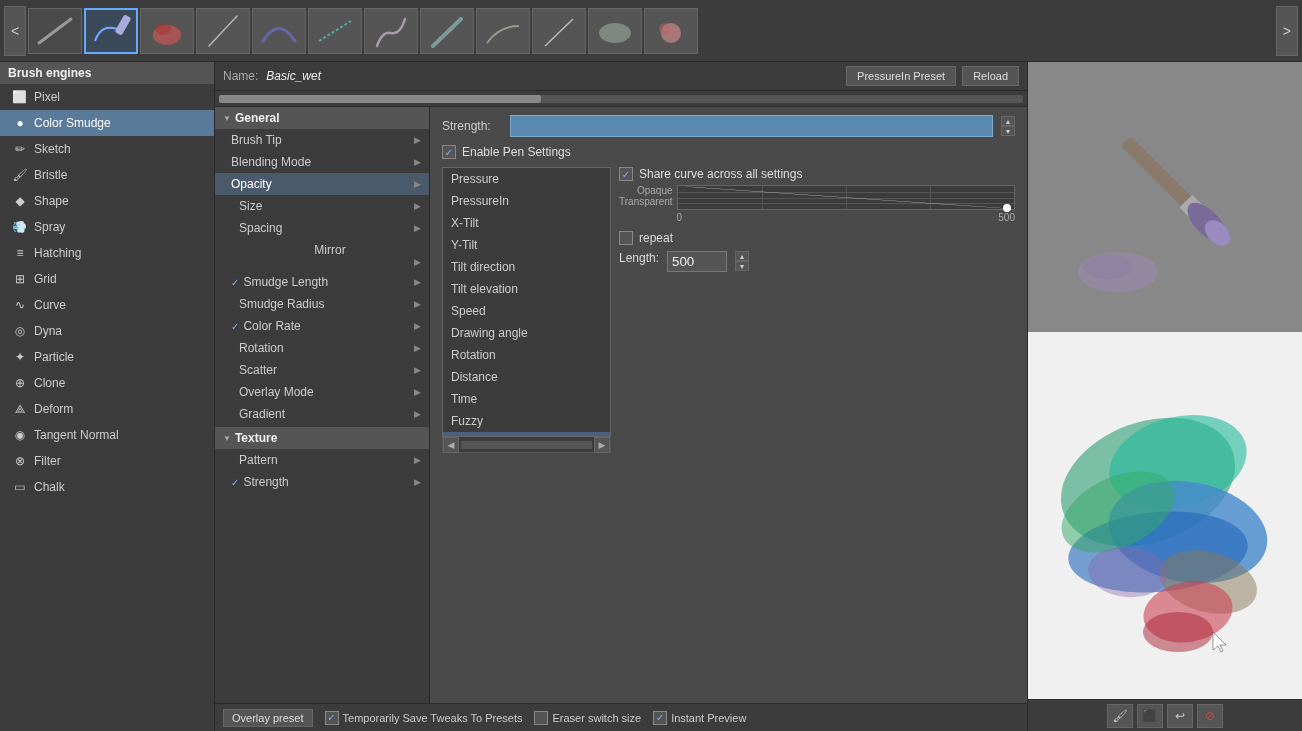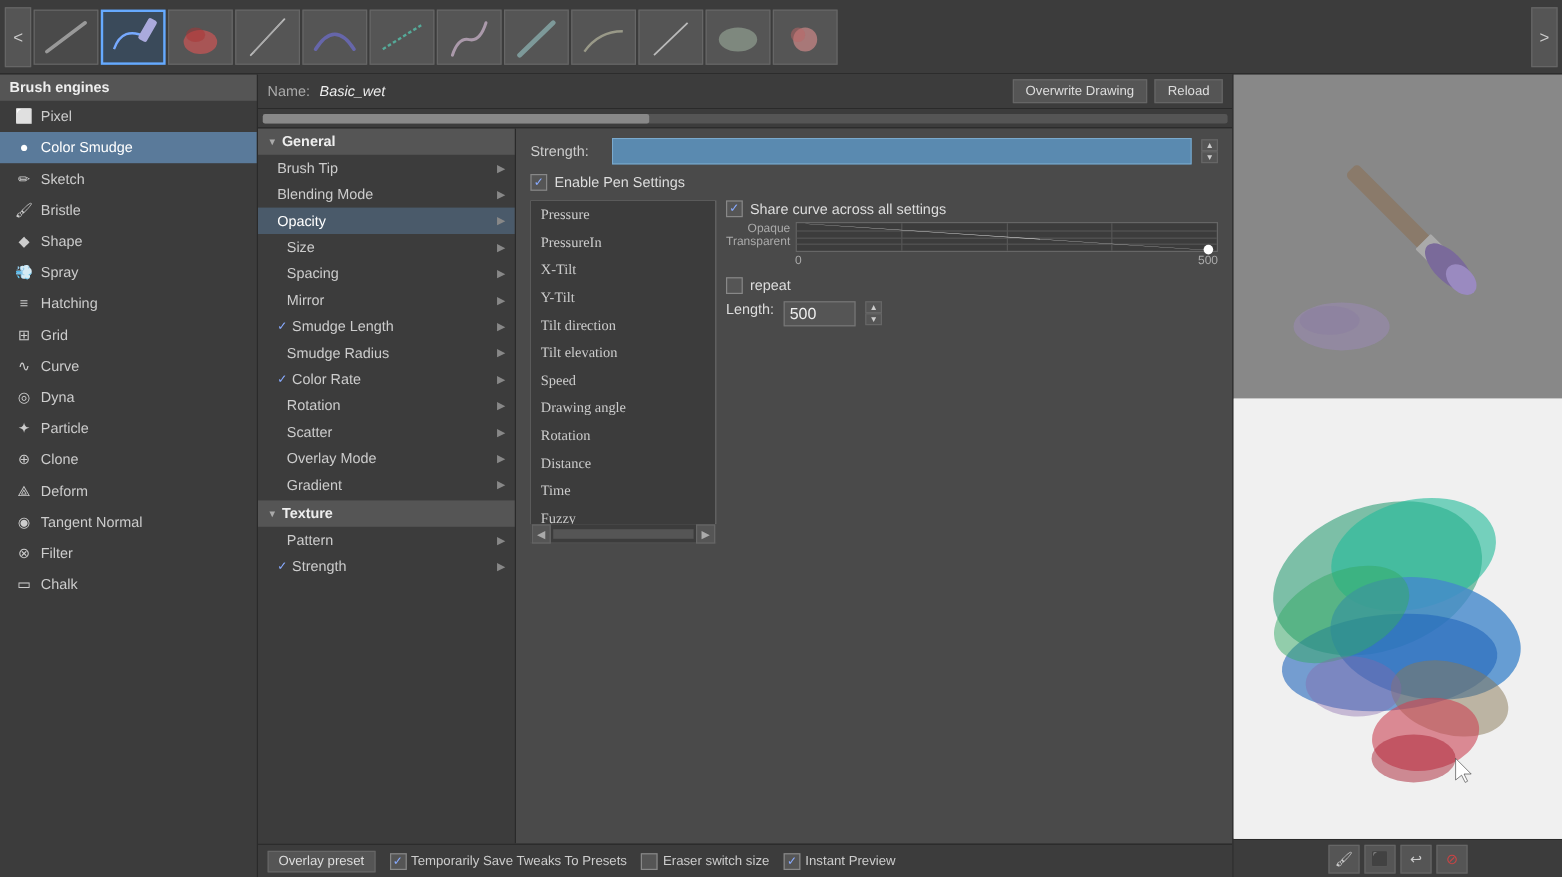--- a/index.html
+++ b/index.html
@@ -300,23 +300,22 @@
 
     
     .two-col {
       display: flex;
       gap: 8px;
       flex: 1;
     }
 
     
     .input-list-container {
-      width: 155px;
+      width: 169px;
       flex-shrink: 0;
-      font-family: Liberation Serif, serif;
     }
     .input-list {
       border: 1px solid #666;
       background: #3c3c3c;
       height: 270px;
       overflow-y: auto;
     }
     .input-list-item {
       padding: 4px 8px;
       cursor: pointer;
@@ -670,21 +669,21 @@
       <span>Chalk</span>
     </div>
   </div>
 
   <div class="center-panel">
 
     <div class="name-bar">
       <span class="name-label">Name:</span>
       <span class="name-value">Basic_wet</span>
       <div class="name-bar-actions">
-        <button class="btn">Overwrite Drawing</button>
+        <button class="btn">PressureIn Preset</button>
         <button class="btn">Reload</button>
       </div>
     </div>
 
     <div class="scroll-row">
       <div class="scroll-track">
         <div class="scroll-thumb"></div>
       </div>
     </div>
 
@@ -709,21 +708,21 @@
           <span class="settings-icon">▶</span>
         </div>
         <div class="settings-list-item" style="padding-left:24px;">
           <span>Size</span>
           <span class="settings-icon">▶</span>
         </div>
         <div class="settings-list-item" style="padding-left:24px;">
           <span>Spacing</span>
           <span class="settings-icon">▶</span>
         </div>
-        <div class="settings-list-item" style="padding-left:24px;">
+        <div class="settings-list-item" style="padding-left:24px;flex-direction:column;">
           <span>Mirror</span>
           <span class="settings-icon">▶</span>
         </div>
         <div class="settings-list-item" style="display:flex;align-items:center;gap:4px;">
           <span style="color:#8af;font-size:10px;">✓</span>
           <span>Smudge Length</span>
           <span class="settings-icon">▶</span>
         </div>
         <div class="settings-list-item" style="padding-left:24px;">
           <span>Smudge Radius</span>

